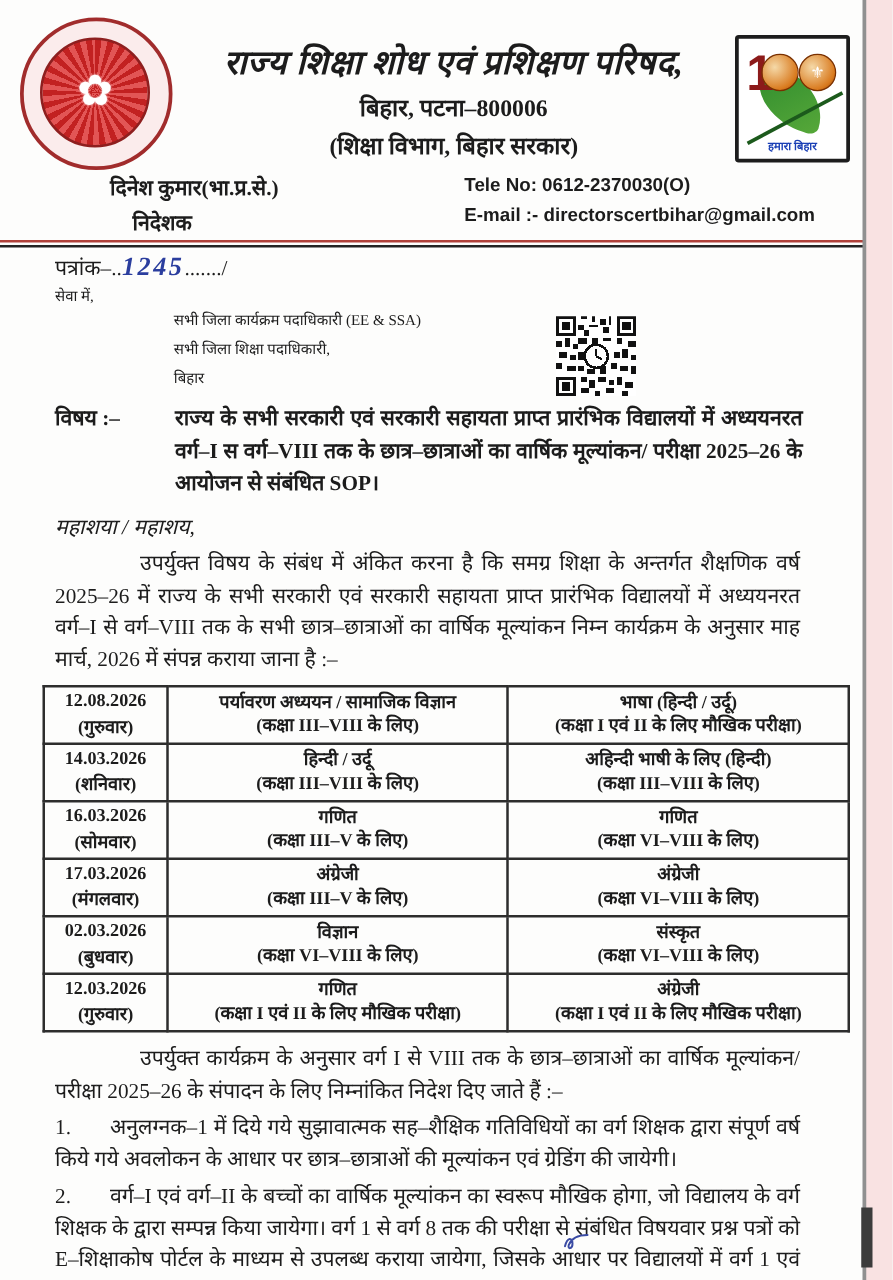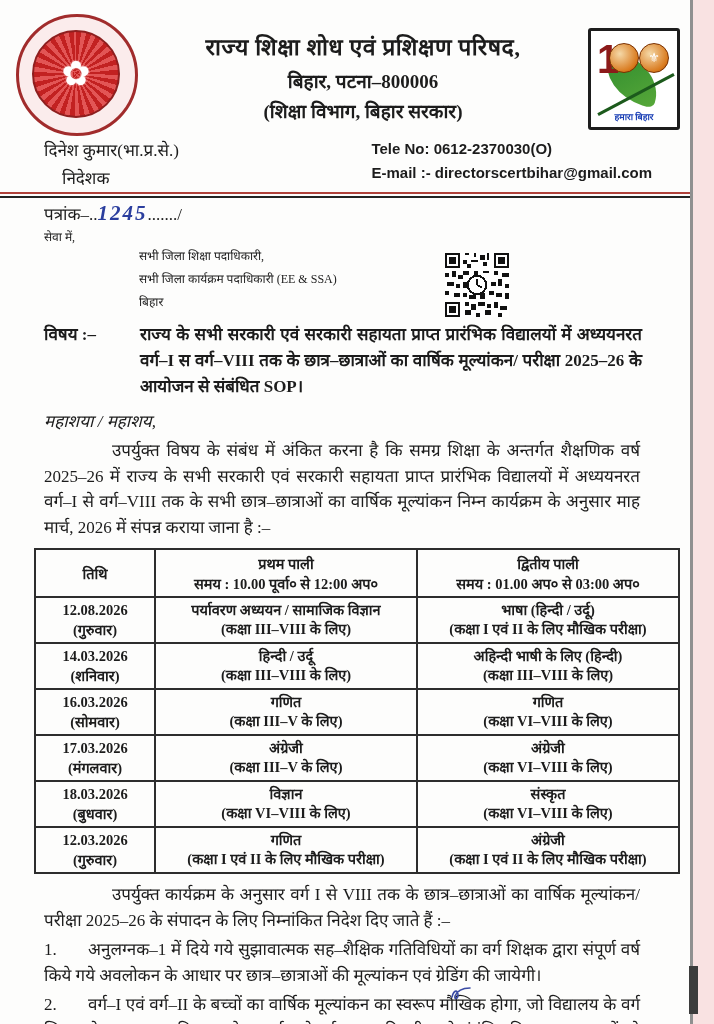--- a/index.html
+++ b/index.html
@@ -18,38 +18,38 @@
 
   
   .hdr{display:flex;align-items:flex-start;padding:14px 12px 0 16px;}
   .seal{width:116px;height:116px;border-radius:50%;flex:0 0 auto;
     background:#fbecec;border:3px solid #a12c2c;position:relative;}
   .seal-inner{position:absolute;left:13px;top:13px;width:84px;height:84px;border-radius:50%;
     background:repeating-conic-gradient(#c22121 0 7deg,#e25555 7deg 14deg);
     border:2px solid #8e1f1f;display:flex;align-items:center;justify-content:center;}
   .seal-flower{color:#ffffff;font-size:34px;line-height:1;text-shadow:0 0 2px #fff;}
   .hdr-center{flex:1;text-align:center;padding-top:16px;}
-  .org-name{font-size:23px;font-weight:bold;letter-spacing:.5px;}
+  .org-name{font-size:27px;font-weight:bold;letter-spacing:.5px;font-style:italic;}
   .org-addr{font-size:19px;font-weight:bold;margin-top:6px;}
   .org-dept{font-size:19px;font-weight:bold;margin-top:4px;}
   .logo100{flex:0 0 auto;width:86px;height:96px;border:3px solid #1d1d1d;border-radius:3px;
     position:relative;background:#fff;margin-top:14px;}
   .leaf{position:absolute;left:12px;top:26px;width:58px;height:44px;background:linear-gradient(135deg,#2e8b2e,#57a839);
     border-radius:8% 90% 15% 85%;transform:rotate(18deg);}
   .leaf-stem{position:absolute;left:2px;top:62px;width:86px;height:3px;background:#1c5a1c;transform:rotate(-28deg);}
   .digit-one{position:absolute;left:6px;top:8px;font-size:40px;font-weight:bold;color:#8c1a1a;
     font-family:"Liberation Sans",sans-serif;line-height:1;}
   .circ{position:absolute;width:28px;height:28px;border-radius:50%;
     background:radial-gradient(circle at 35% 35%,#f5d9a8,#d97a1e 70%,#8c3a00);border:1px solid #7a3000;}
   .circ1{left:18px;top:12px;}
   .circ2{left:48px;top:12px;display:flex;align-items:center;justify-content:center;color:#fff;font-size:13px;}
   .logo-cap{position:absolute;left:0;right:0;bottom:4px;text-align:center;font-size:9px;color:#1a3fb5;font-weight:bold;}
 
   .hdr-sub{display:flex;justify-content:space-between;padding:2px 40px 0 44px;}
-  .officer{font-size:17px;font-weight:normal;}
+  .officer{font-size:17px;font-weight:bold;margin-left:44px;}
   .officer .title{margin-top:5px;padding-left:18px;}
   .contact{font-size:15px;font-family:"Liberation Sans","DejaVu Sans",sans-serif;font-weight:bold;text-align:left;padding-top:2px;}
   .contact div{margin-bottom:7px;}
 
   .rule{margin-top:3px;width:692px;height:2px;border-top:2px solid #b0413a;border-bottom:2px solid #232323;}
 
   
   .meta{display:flex;justify-content:space-between;padding:3px 34px 0 44px;font-size:17px;align-items:center;}
   .hand{color:#2b3e9e;font-weight:bold;font-size:21px;letter-spacing:2px;font-style:italic;}
   .meta-left,.meta-right{white-space:nowrap;}
@@ -125,22 +125,22 @@
 
     <div class="meta">
       <div class="meta-left">
         <span>पत्रांक–..</span><span class="hand">1245</span><span>......./</span>
       </div>
     </div>
 
     <div class="recipient">
       <div>सेवा में,</div>
       <div class="addr-lines">
+        <div>सभी जिला कार्यक्रम पदाधिकारी (EE &amp; SSA)</div>
         <div>सभी जिला शिक्षा पदाधिकारी,</div>
-        <div>सभी जिला कार्यक्रम पदाधिकारी (EE &amp; SSA)</div>
         <div>बिहार</div>
       </div>
       <svg class="qr" viewBox="0 0 29 29" shape-rendering="crispEdges">
         <rect x="0" y="0" width="29" height="29" fill="#fff"></rect>
         <g fill="#111">
           <rect x="0" y="0" width="7" height="7"></rect>
             <rect x="22" y="0" width="7" height="7"></rect>
             <rect x="0" y="22" width="7" height="7"></rect>
           <rect x="9" y="0" width="2" height="1"></rect>
             <rect x="13" y="0" width="1" height="2"></rect>
@@ -203,31 +203,20 @@
       <div class="subject-label">विषय :–</div>
       <div class="subject-text">राज्य के सभी सरकारी एवं सरकारी सहायता प्राप्त प्रारंभिक विद्यालयों में अध्ययनरत वर्ग–I स  वर्ग–VIII तक के छात्र–छात्राओं का वार्षिक मूल्यांकन/ परीक्षा 2025–26 के आयोजन से संबंधित SOP।</div>
     </div>
 
     <div class="greeting">महाशया / महाशय,</div>
 
     <div class="para indent">उपर्युक्त विषय के संबंध में अंकित करना है कि समग्र शिक्षा के अन्तर्गत शैक्षणिक वर्ष 2025–26 में राज्य के सभी सरकारी एवं सरकारी सहायता प्राप्त प्रारंभिक विद्यालयों में अध्ययनरत वर्ग–I से वर्ग–VIII तक के सभी छात्र–छात्राओं का वार्षिक मूल्यांकन निम्न कार्यक्रम के अनुसार माह मार्च, 2026 में संपन्न कराया जाना है :–</div>
 
     <table class="sched">
       <tbody>
-          <tr>
-        <th class="col-date">तिथि</th>
-        <th>
-          <div>प्रथम पाली</div>
-          <div class="shift-time">समय : 10.00 पूर्वा० से 12:00 अप०</div>
-        </th>
-        <th>
-          <div>द्वितीय पाली</div>
-          <div class="shift-time">समय : 01.00 अप० से 03:00 अप०</div>
-        </th>
-      </tr>
       <tr>
         <td>
               <div>12.08.2026</div>
               <div>(गुरुवार)</div>
             </td>
         <td>
               <div class="cell-sub">पर्यावरण अध्ययन / सामाजिक विज्ञान</div>
               <div class="cell-sub">(कक्षा III–VIII के लिए)</div>
             </td>
         <td>
@@ -272,21 +261,21 @@
               <div class="cell-sub">अंग्रेजी</div>
               <div class="cell-sub">(कक्षा III–V के लिए)</div>
             </td>
         <td>
               <div class="cell-sub">अंग्रेजी</div>
               <div class="cell-sub">(कक्षा VI–VIII के लिए)</div>
             </td>
       </tr>
       <tr>
         <td>
-              <div>18.03.2026</div>
+              <div>02.03.2026</div>
               <div>(बुधवार)</div>
             </td>
         <td>
               <div class="cell-sub">विज्ञान</div>
               <div class="cell-sub">(कक्षा VI–VIII के लिए)</div>
             </td>
         <td>
               <div class="cell-sub">संस्कृत</div>
               <div class="cell-sub">(कक्षा VI–VIII के लिए)</div>
             </td>

